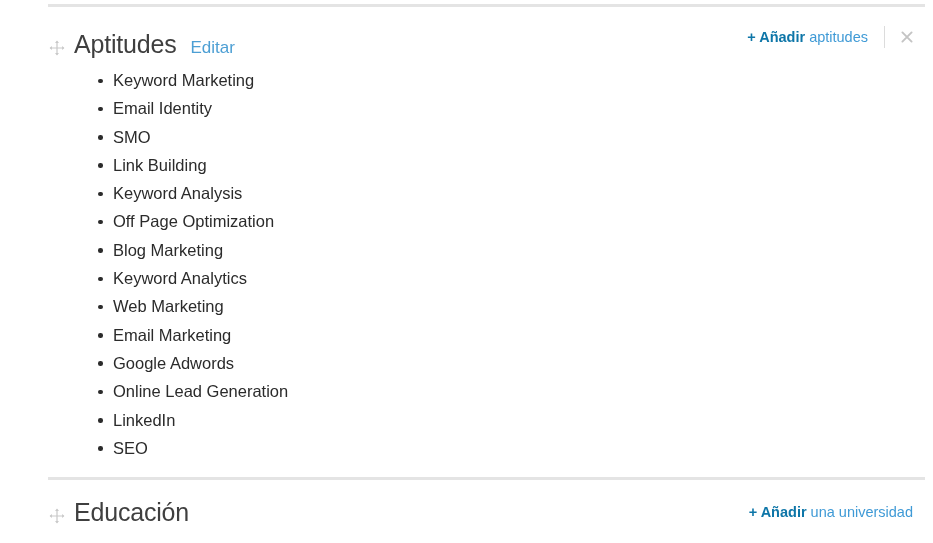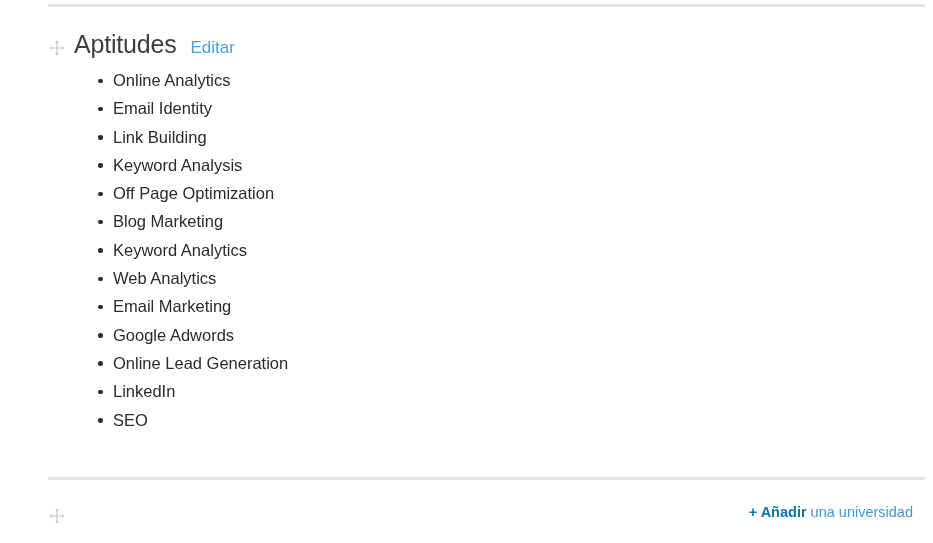--- a/index.html
+++ b/index.html
@@ -166,31 +166,41 @@
           <path d="M9 1.6 L7 3.9 L11 3.9 Z" fill="currentColor" stroke="none"></path>
           <path d="M9 16.4 L7 14.1 L11 14.1 Z" fill="currentColor" stroke="none"></path>
           <path d="M1.6 9 L3.9 7 L3.9 11 Z" fill="currentColor" stroke="none"></path>
           <path d="M16.4 9 L14.1 7 L14.1 11 Z" fill="currentColor" stroke="none"></path>
         </svg>
       </span>
       <span class="section-title">Aptitudes</span>
       <a href="#" class="edit-link">Editar</a>
     </div>
 
+    <div class="head-right">
+      <a href="#" class="add-link"><span class="strong">+ Añadir</span><span>&nbsp;</span><span class="light">aptitudes</span></a>
+      <span class="vsep"></span>
+      <span class="close-icon">
+        <svg viewBox="0 0 16 16" width="16" height="16" fill="none" stroke="currentColor" stroke-width="1.9" stroke-linecap="round">
+          <path d="M3.4 3.4 L12.6 12.6 M12.6 3.4 L3.4 12.6"></path>
+        </svg>
+      </span>
+    </div>
   </div>
 
   <ul class="skills-list">
-    <li>Online Analytics</li>
+    <li>Keyword Marketing</li>
     <li>Email Identity</li>
+    <li>SMO</li>
     <li>Link Building</li>
     <li>Keyword Analysis</li>
     <li>Off Page Optimization</li>
     <li>Blog Marketing</li>
     <li>Keyword Analytics</li>
-    <li>Web Analytics</li>
+    <li>Web Marketing</li>
     <li>Email Marketing</li>
     <li>Google Adwords</li>
     <li>Online Lead Generation</li>
     <li>LinkedIn</li>
     <li>SEO</li>
   </ul>
 
   <div class="divider divider-edu"></div>
 
   <div class="section-head head-educacion">
@@ -198,20 +208,21 @@
     <div class="head-left">
       <span class="move-icon">
         <svg viewBox="0 0 18 18" width="18" height="18" fill="none" stroke="currentColor" stroke-width="1.2">
           <path d="M9 2.2 V15.8 M2.2 9 H15.8"></path>
           <path d="M9 1.6 L7 3.9 L11 3.9 Z" fill="currentColor" stroke="none"></path>
           <path d="M9 16.4 L7 14.1 L11 14.1 Z" fill="currentColor" stroke="none"></path>
           <path d="M1.6 9 L3.9 7 L3.9 11 Z" fill="currentColor" stroke="none"></path>
           <path d="M16.4 9 L14.1 7 L14.1 11 Z" fill="currentColor" stroke="none"></path>
         </svg>
       </span>
+      <span class="section-title">Educación</span>
     </div>
 
     <div class="head-right edu-add">
       <a href="#" class="add-link"><span class="strong">+ Añadir</span><span>&nbsp;</span><span class="light">una universidad</span></a>
     </div>
   </div>
 
 </div>
 
 </body></html>

